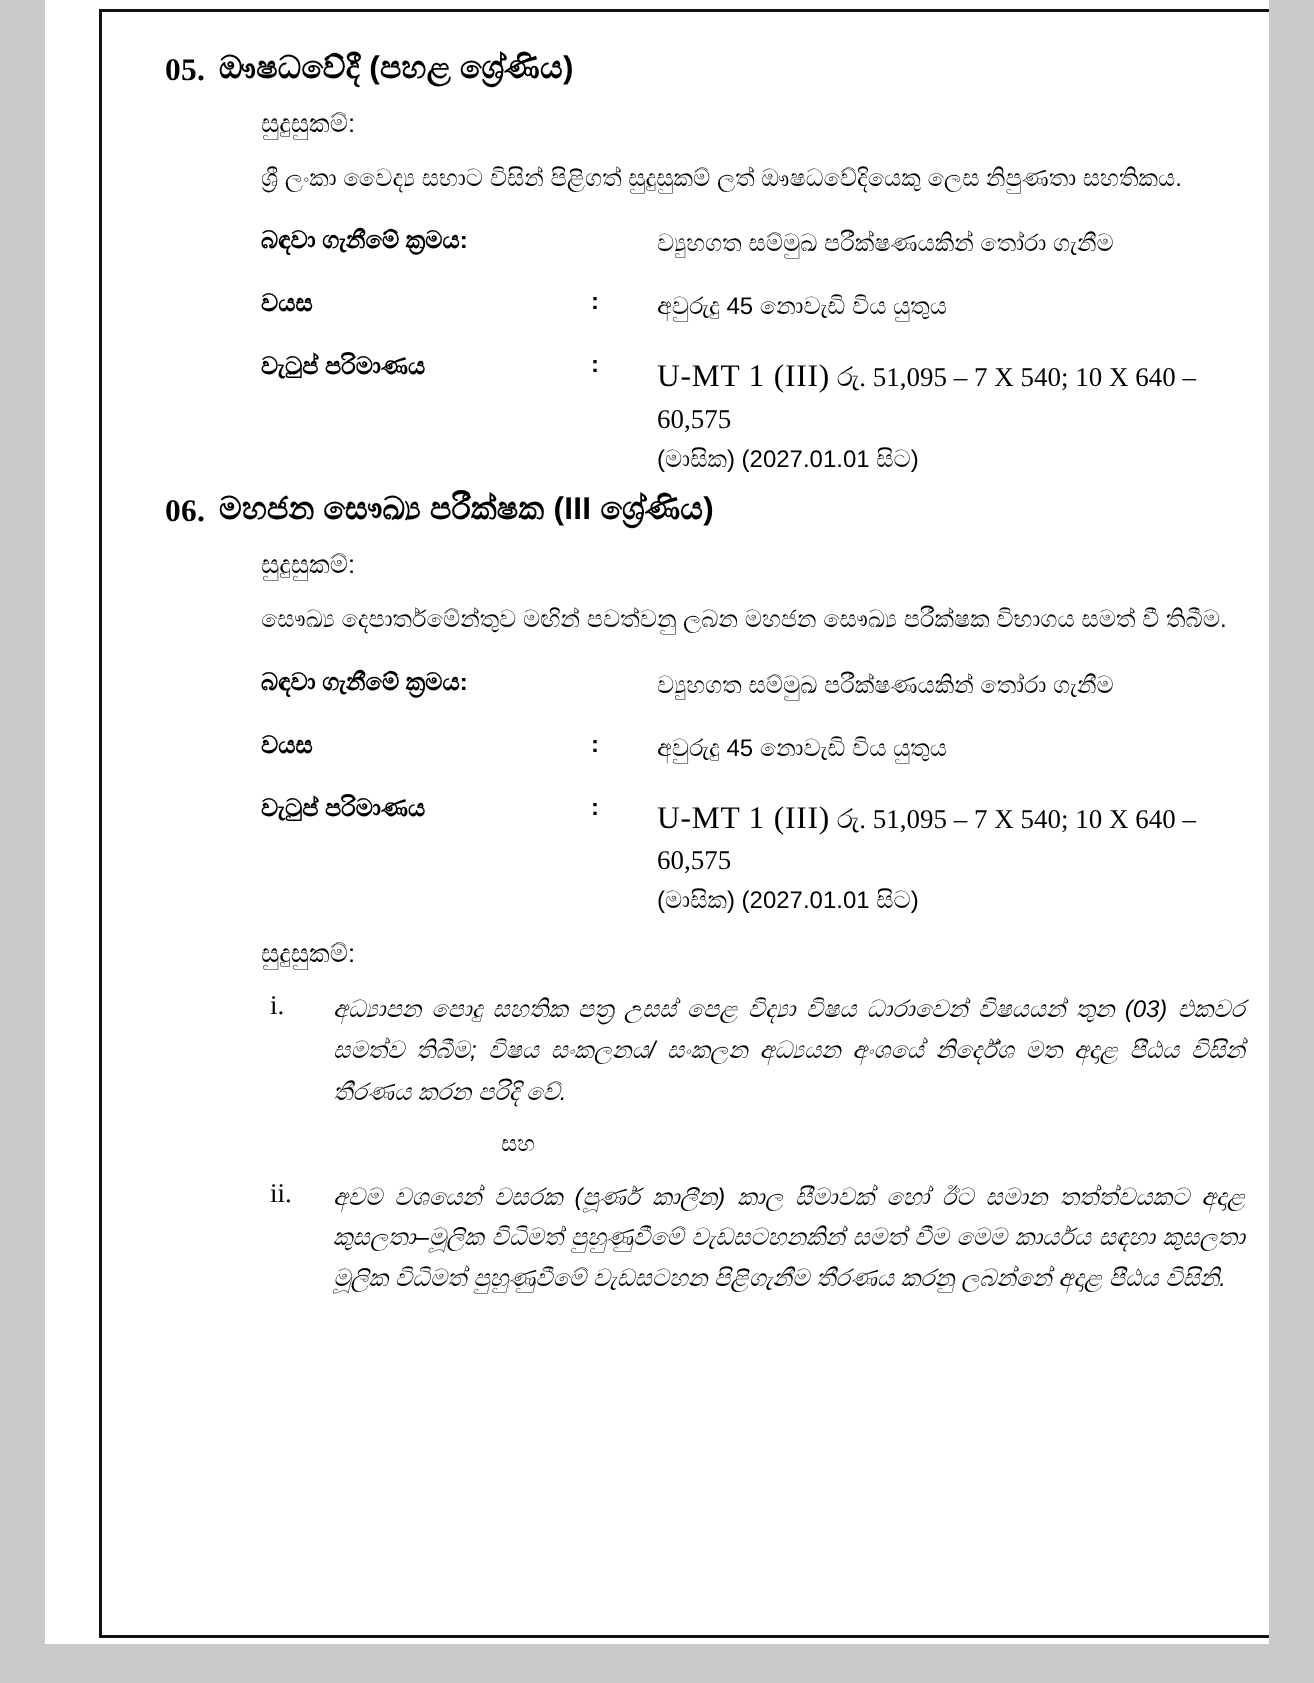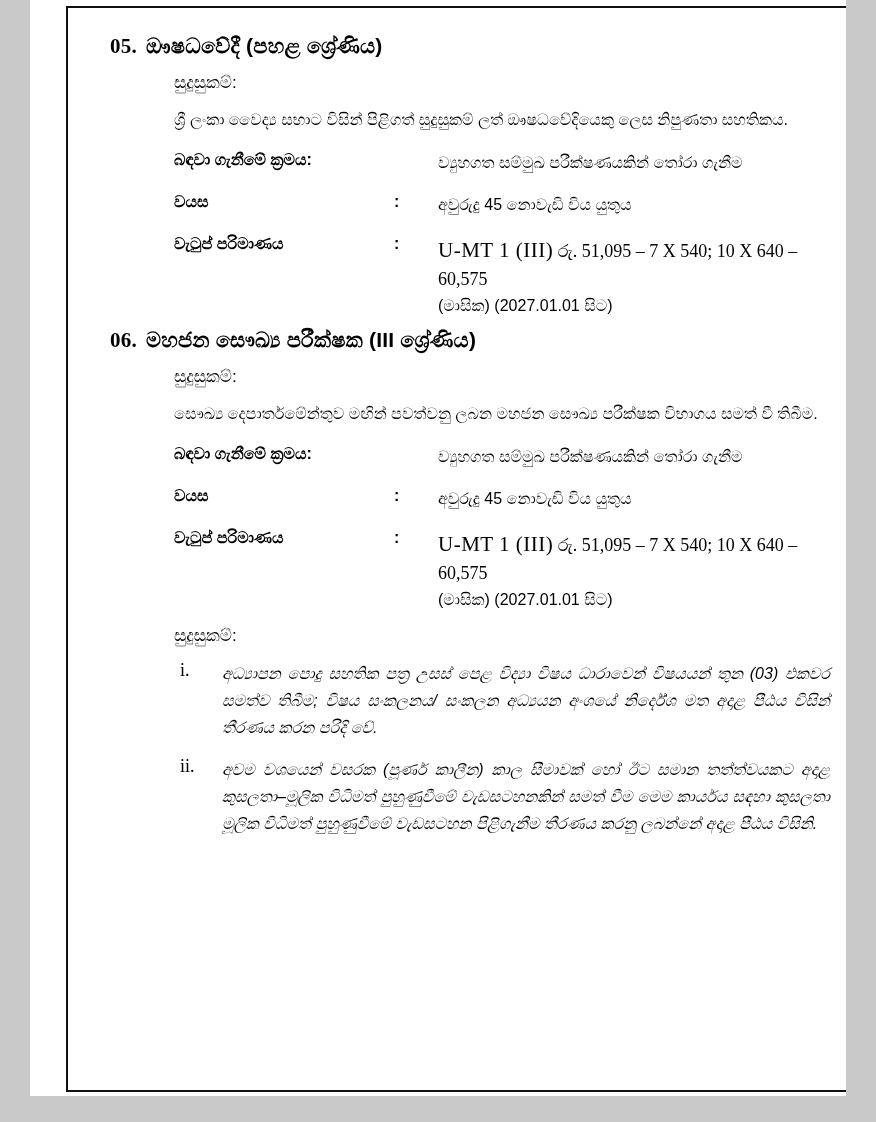--- a/index.html
+++ b/index.html
@@ -248,20 +248,21 @@
       </div>
 
       <div class="section">
         <div class="sub-head">සුදුසුකම්:</div>
 
         <div class="listitem">
           <div class="li-marker">i.</div>
           <div class="li-text">අධ්‍යාපන පොදු සහතික පත්‍ර උසස් පෙළ විද්‍යා විෂය ධාරාවෙන් විෂයයන් තුන (03) එකවර සමත්ව තිබීම; විෂය සංකලනය/ සංකලන අධ්‍යයන අංශයේ නිර්දේශ මත අදාළ පීඨය විසින් තීරණය කරන පරිදි වේ.</div>
         </div>
 
+        <div class="conj">සහ</div>
 
         <div class="listitem">
           <div class="li-marker">ii.</div>
           <div class="li-text">අවම වශයෙන් වසරක (පූර්ණ කාලීන) කාල සීමාවක් හෝ ඊට සමාන තත්ත්වයකට අදාළ කුසලතා–මූලික විධිමත් පුහුණුවීමේ වැඩසටහනකින් සමත් වීම මෙම කාර්යය සඳහා කුසලතා මූලික විධිමත් පුහුණුවීමේ වැඩසටහන පිළිගැනීම තීරණය කරනු ලබන්නේ අදාළ පීඨය විසිනි.</div>
         </div>
       </div>
 
     </div>
   </div>
 </div>

